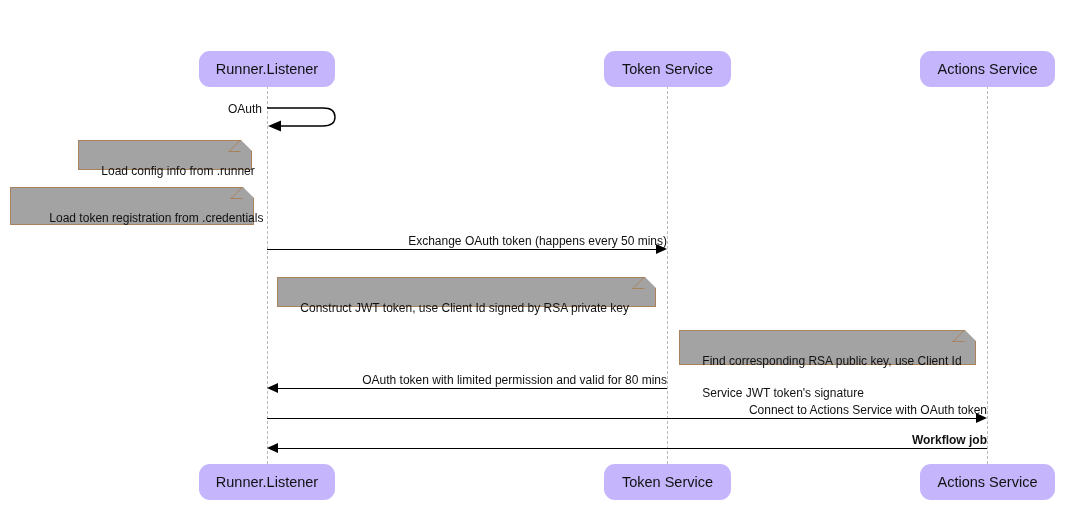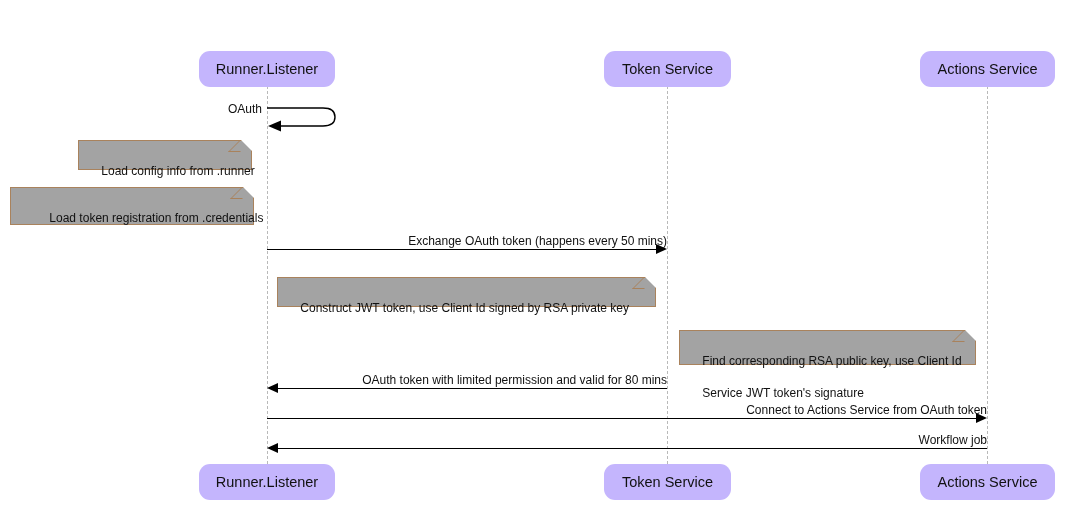--- a/index.html
+++ b/index.html
@@ -170,21 +170,21 @@
     <span>Find corresponding RSA public key, use Client Id</span><br>
     <span>Service JWT token's signature</span>
     <span class="fold"></span>
     <span class="fold-edge"></span>
   </div>
 
   <div class="msg-label" style="left:267px; top:373px; width:400px;">OAuth token with limited permission and valid for 80 mins</div>
   <div class="msg-line" style="left:278px; top:388px; width:389px;"></div>
   <div class="arrowhead left" style="left:267px; top:382.5px;"></div>
 
-  <div class="msg-label" style="left:267px; top:403px; width:720px;">Connect to Actions Service from OAuth token</div>
+  <div class="msg-label" style="left:267px; top:403px; width:720px;">Connect to Actions Service with OAuth token</div>
   <div class="msg-line" style="left:267px; top:418px; width:709px;"></div>
   <div class="arrowhead right" style="left:976px; top:412.5px;"></div>
 
-  <div class="msg-label" style="left:267px; top:433px; width:720px;">Workflow job</div>
+  <div class="msg-label" style="left:267px; top:433px; width:720px;font-weight:bold;">Workflow job</div>
   <div class="msg-line" style="left:278px; top:448px; width:709px;"></div>
   <div class="arrowhead left" style="left:267px; top:442.5px;"></div>
 
 </div>
 
 </body></html>

